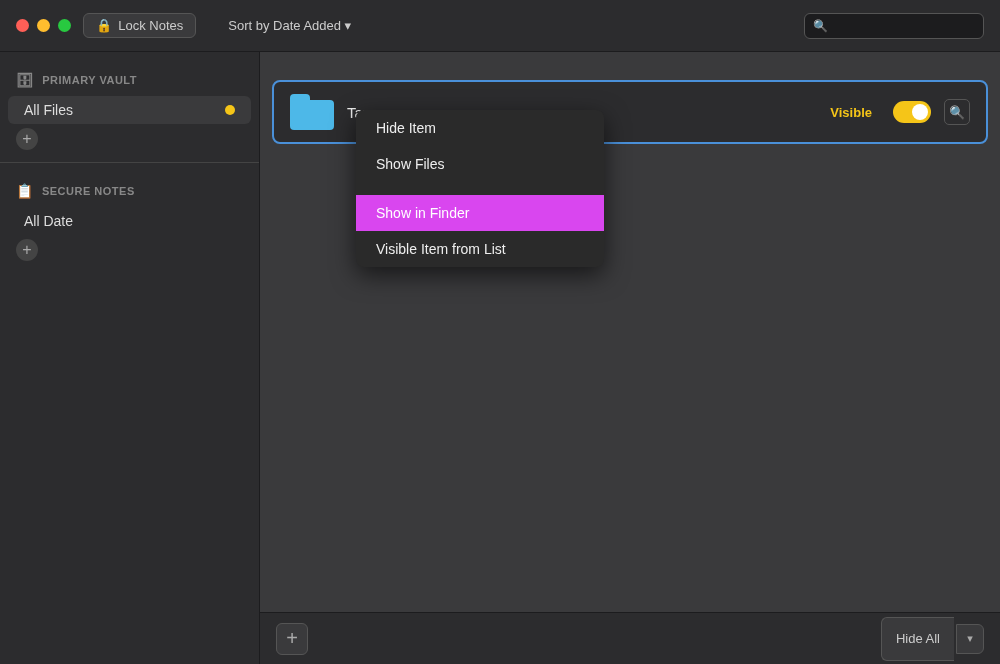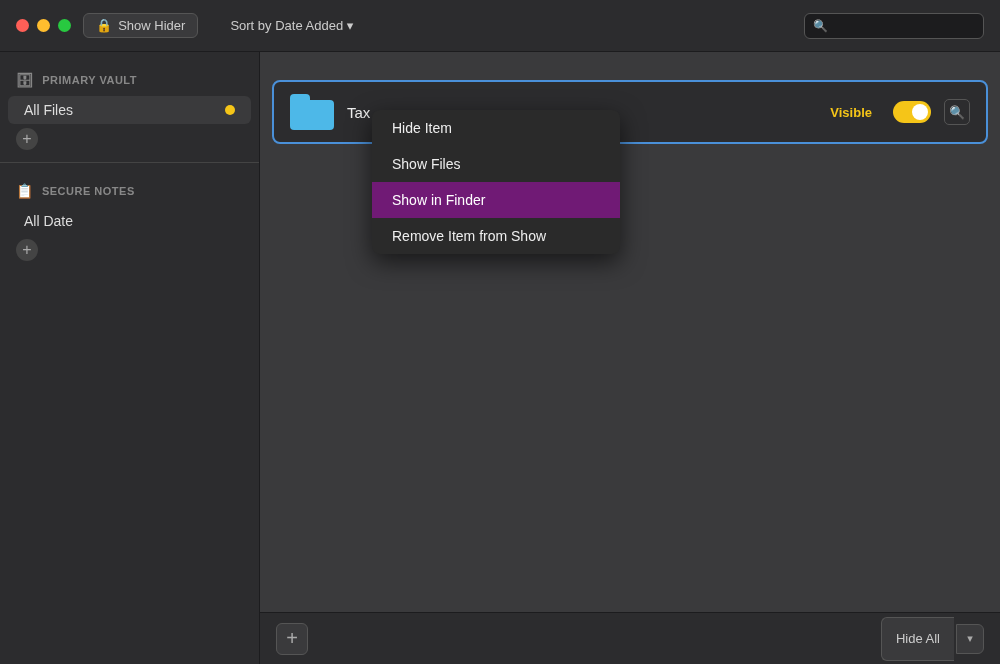--- a/index.html
+++ b/index.html
@@ -254,40 +254,41 @@
       justify-content: center;
       color: #aaa;
       font-size: 13px;
       cursor: pointer;
     }
 
     
     .context-menu {
       position: absolute;
       top: 58px;
-      left: 112px;
+      left: 96px;
       width: 248px;
       background: #2a2a2a;
       border-radius: 8px;
       box-shadow: 0 8px 24px rgba(0,0,0,0.6);
       overflow: hidden;
       z-index: 100;
     }
 
     .context-menu-item {
       padding: 10px 20px;
       color: #eee;
       font-size: 14px;
       cursor: pointer;
       display: flex;
       align-items: center;
     }
     .context-menu-item.highlighted {
-      background: #701a75;
+      background: #d946ef;
       color: white;
+      margin-top: 13px;
     }
 
     
     .bottom-toolbar {
       height: 52px;
       background: #2c2c2e;
       border-top: 1px solid #1c1c1e;
       display: flex;
       align-items: center;
       justify-content: space-between;
@@ -351,21 +352,21 @@
 <body>
 
 <div class="titlebar">
   <div class="traffic-lights">
     <div class="traffic-light close"></div>
     <div class="traffic-light minimize"></div>
     <div class="traffic-light maximize"></div>
   </div>
   <button class="lock-hider-btn">
     <span>🔒</span>
-    <span>Show Hider</span>
+    <span>Lock Notes</span>
   </button>
   <div class="sort-bar">
     <span class="sort-label">Sort by Date Added ▾</span>
   </div>
   <div class="search-box">
     <span style="color:#888;font-size:12px;">🔍</span>
     <input type="text" placeholder="" style="">
   </div>
 </div>
 
@@ -415,21 +416,21 @@
         <div class="context-menu-item">
           <span>Hide Item</span>
         </div>
         <div class="context-menu-item">
           <span>Show Files</span>
         </div>
         <div class="context-menu-item highlighted">
           <span>Show in Finder</span>
         </div>
         <div class="context-menu-item">
-          <span>Remove Item from Show</span>
+          <span>Visible Item from List</span>
         </div>
       </div>
 
     </div>
 
     <div class="bottom-toolbar">
       <div class="add-item-btn">
         <span>+</span>
       </div>
       <div class="hide-all-group">

